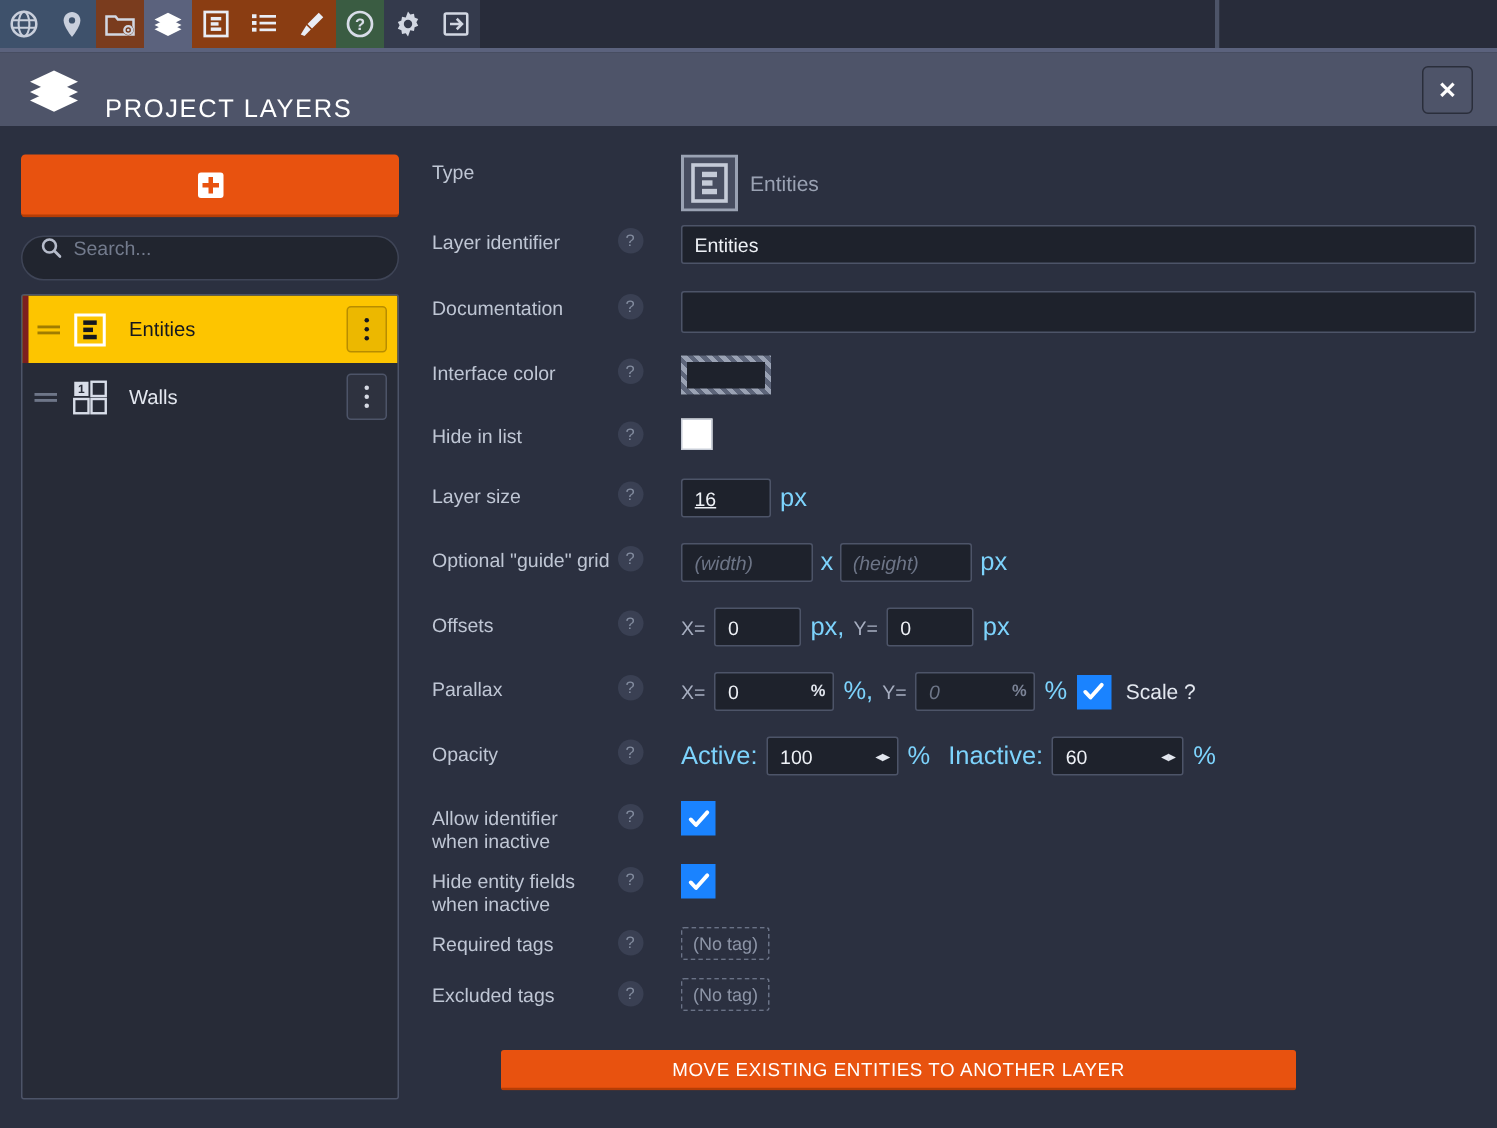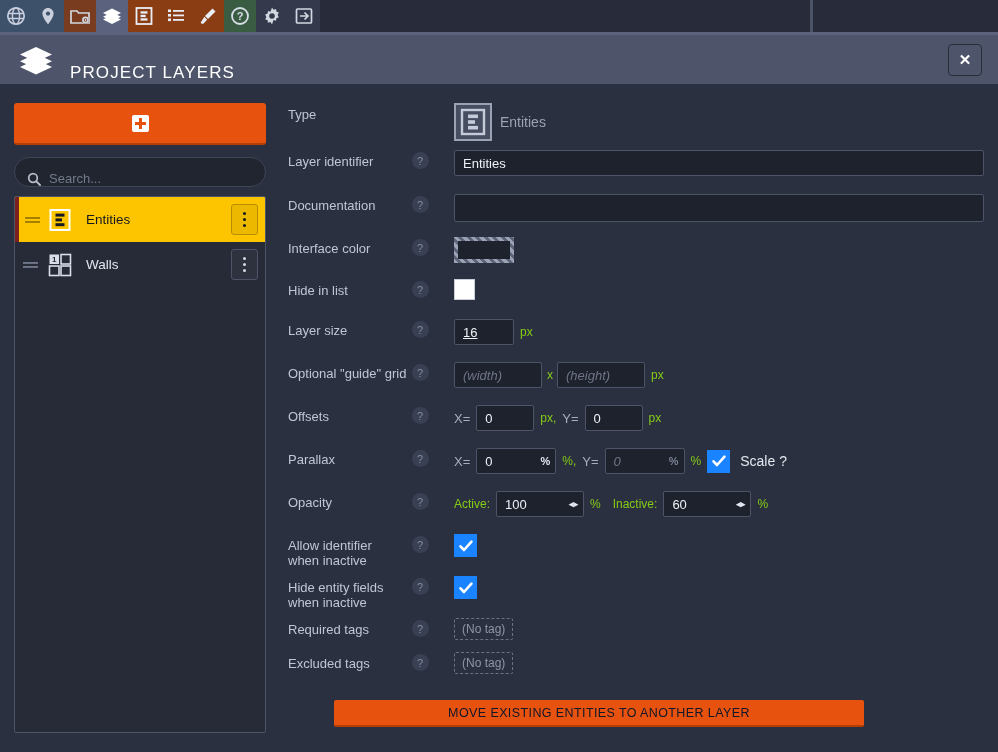--- a/index.html
+++ b/index.html
@@ -131,21 +131,21 @@
   .plus-box::after  { top: 7px; left: 3px; height: 3px; width: 11px; }
 
   .search-wrap {
     margin-top: 12px;
     width: 252px;
     height: 30px;
     background: #21252f;
     border: 1px solid #3f4557;
     border-radius: 15px;
     display: flex;
-    align-items: flex-end;
+    align-items: flex-start;
     padding: 0 12px;
   }
   .search-wrap svg { flex: 0 0 auto; margin-right: 8px; }
   .search-input {
     flex: 1 1 auto;
     background: transparent;
     border: none;
     outline: none;
     color: #cdd2de;
     font-family: "Liberation Sans", sans-serif;
@@ -290,21 +290,21 @@
     position: absolute;
     right: 6px; top: 50%;
     transform: translateY(-50%);
     color: #e3e7ef;
     font-size: 11px;
     pointer-events: none;
     font-weight: bold;
   }
   .spin-glyph.dim { color: #7b8396; }
 
-  .unit { color: #84cc16; font-size: 12px; margin: 0 6px; }
+  .unit { color: #7dd3fc; font-size: 17px; margin: 0 6px; }
   .unit.tight { margin: 0 4px 0 5px; }
   .eq { color: #a7aec0; font-size: 13px; margin-right: 6px; }
 
   .color-swatch {
     width: 60px; height: 26px;
     background: #1e222c;
     border: 4px solid transparent;
     background-image:
       linear-gradient(#1e222c, #1e222c),
       repeating-linear-gradient(45deg, #9aa2b4 0 3px, #5d657a 3px 6px);
@@ -344,21 +344,21 @@
     cursor: pointer;
   }
 
   .move-btn {
     width: 530px;
     height: 27px;
     background: #e8520f;
     border: none;
     border-bottom: 2px solid #b53d06;
     border-radius: 2px;
-    color: #0f172a;
+    color: #ffffff;
     font-family: "Liberation Sans", sans-serif;
     font-size: 12.5px;
     letter-spacing: 0.4px;
     cursor: pointer;
   }
 
   .type-icon-row { display: flex; align-items: center; }
   .type-name { color: #9aa2b3; font-size: 14px; margin-left: 8px; }
 </style>
 </head>

